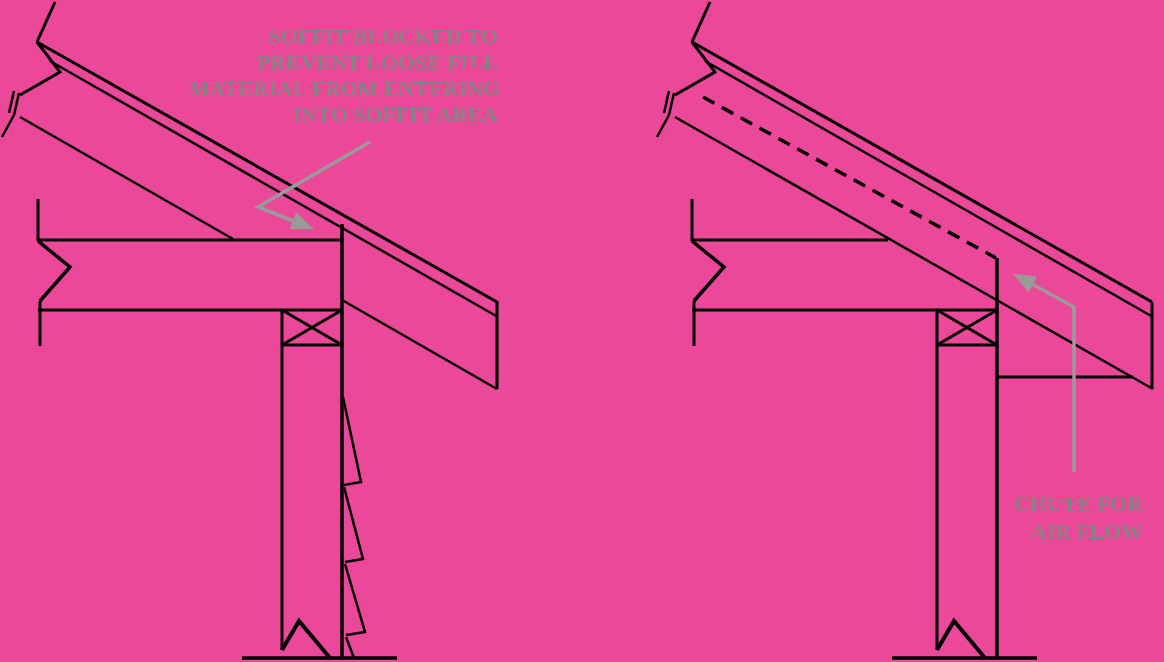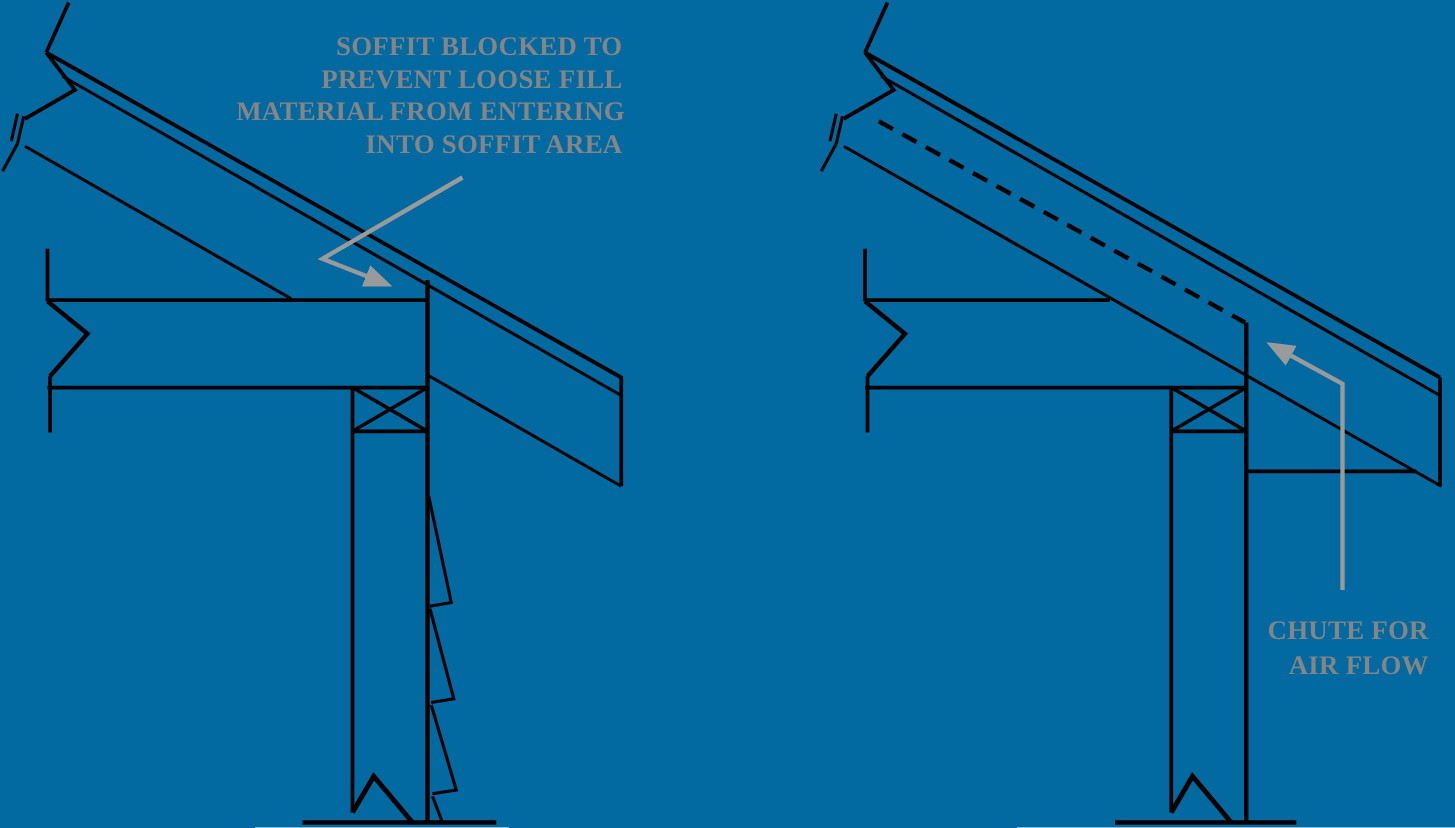--- a/index.html
+++ b/index.html
@@ -1,20 +1,20 @@
 <!DOCTYPE html>
 <html><head>
 <meta charset="utf-8">
 <style>
   html, body { margin: 0; padding: 0; background: #ffffff; }
   #stage {
     position: relative;
     width: 1164px;
     height: 662px;
-    background: #0369a1;
+    background: #ec4899;
     overflow: hidden;
   }
   svg { display: block; }
   .ink   { stroke: #000000; fill: none; }
   .label {
     font-family: "Liberation Serif", "DejaVu Serif", serif;
     font-weight: bold;
     font-size: 21.5px;
     letter-spacing: 0.2px;
   }

